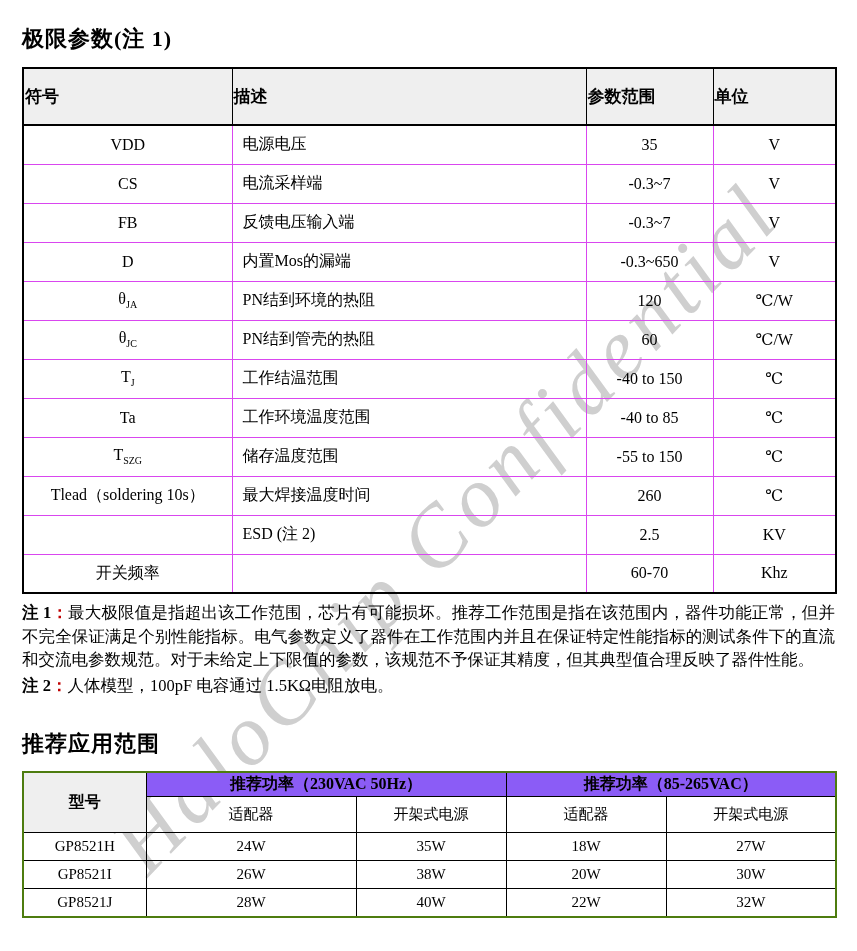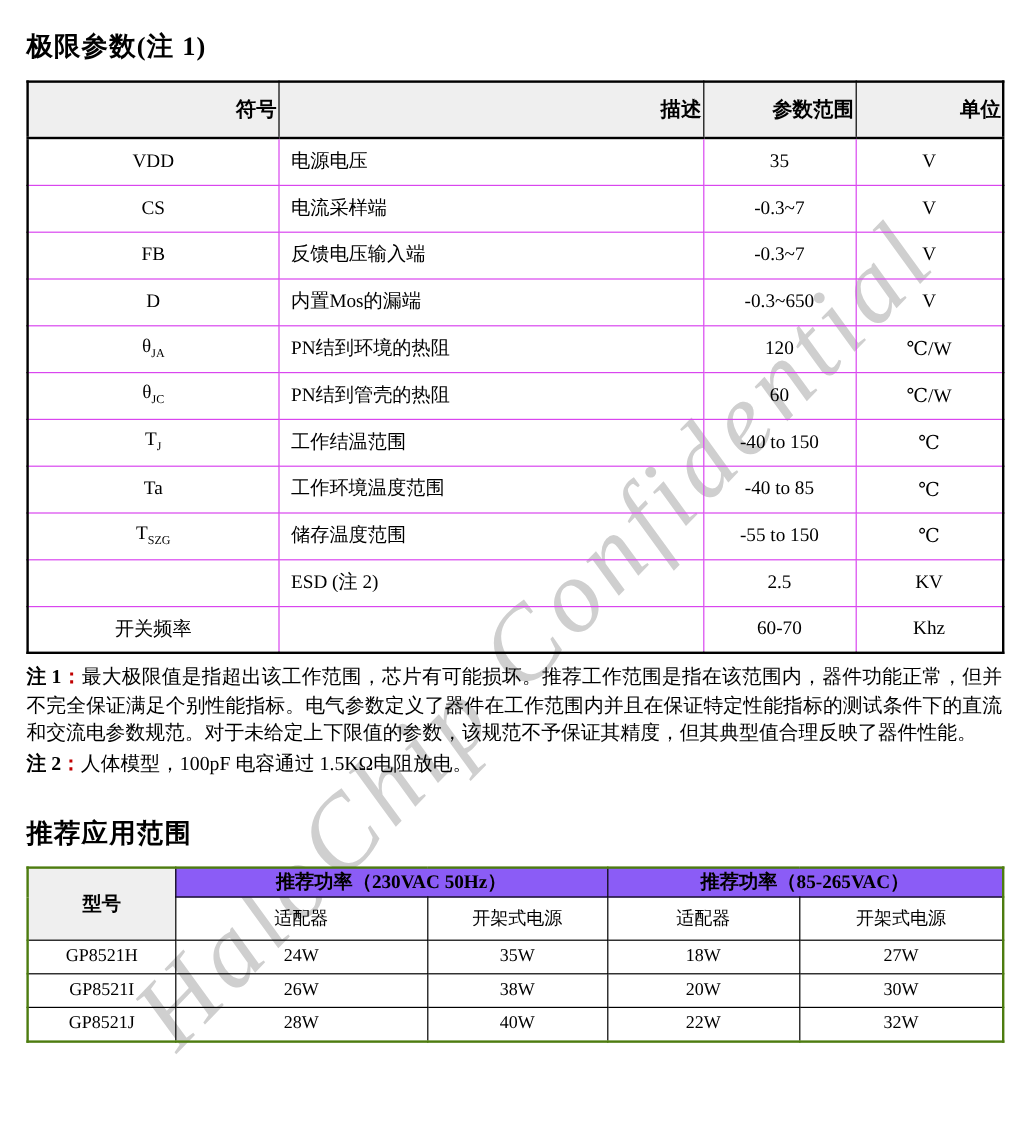--- a/index.html
+++ b/index.html
@@ -36,27 +36,27 @@
     letter-spacing: 1px;
   }
   
   table { border-collapse: collapse; table-layout: fixed; }
   .limits-table {
     width: 813px;
     border: 2px solid #000;
     font-size: 16px;
   }
   .limits-table th {
-    height: 47px;
+    height: 57px;
     background: #efefef;
     font-weight: bold;
     font-size: 17px;
     border: 1px solid #000;
     border-bottom: 2px solid #000;
-    text-align: right;
+    text-align: left;
   }
   .limits-table td {
     height: 39px;
     border: 1px solid #d946ef;
     text-align: center;
     background: transparent;
   }
   .limits-table td.desc-cell { text-align: left; padding-left: 10px; }
   .limits-table sub { font-size: 10px; letter-spacing: 0; }
   
@@ -170,20 +170,26 @@
         <tr>
           <td>Ta</td>
           <td class="desc-cell">工作环境温度范围</td>
           <td>-40 to 85</td>
           <td>℃</td>
         </tr>
         <tr>
           <td>T<sub>SZG</sub></td>
           <td class="desc-cell">储存温度范围</td>
           <td>-55 to 150</td>
+          <td>℃</td>
+        </tr>
+        <tr>
+          <td>Tlead（soldering 10s）</td>
+          <td class="desc-cell">最大焊接温度时间</td>
+          <td>260</td>
           <td>℃</td>
         </tr>
         <tr>
           <td></td>
           <td class="desc-cell">ESD (注 2)</td>
           <td>2.5</td>
           <td>KV</td>
         </tr>
         <tr>
           <td>开关频率</td>

